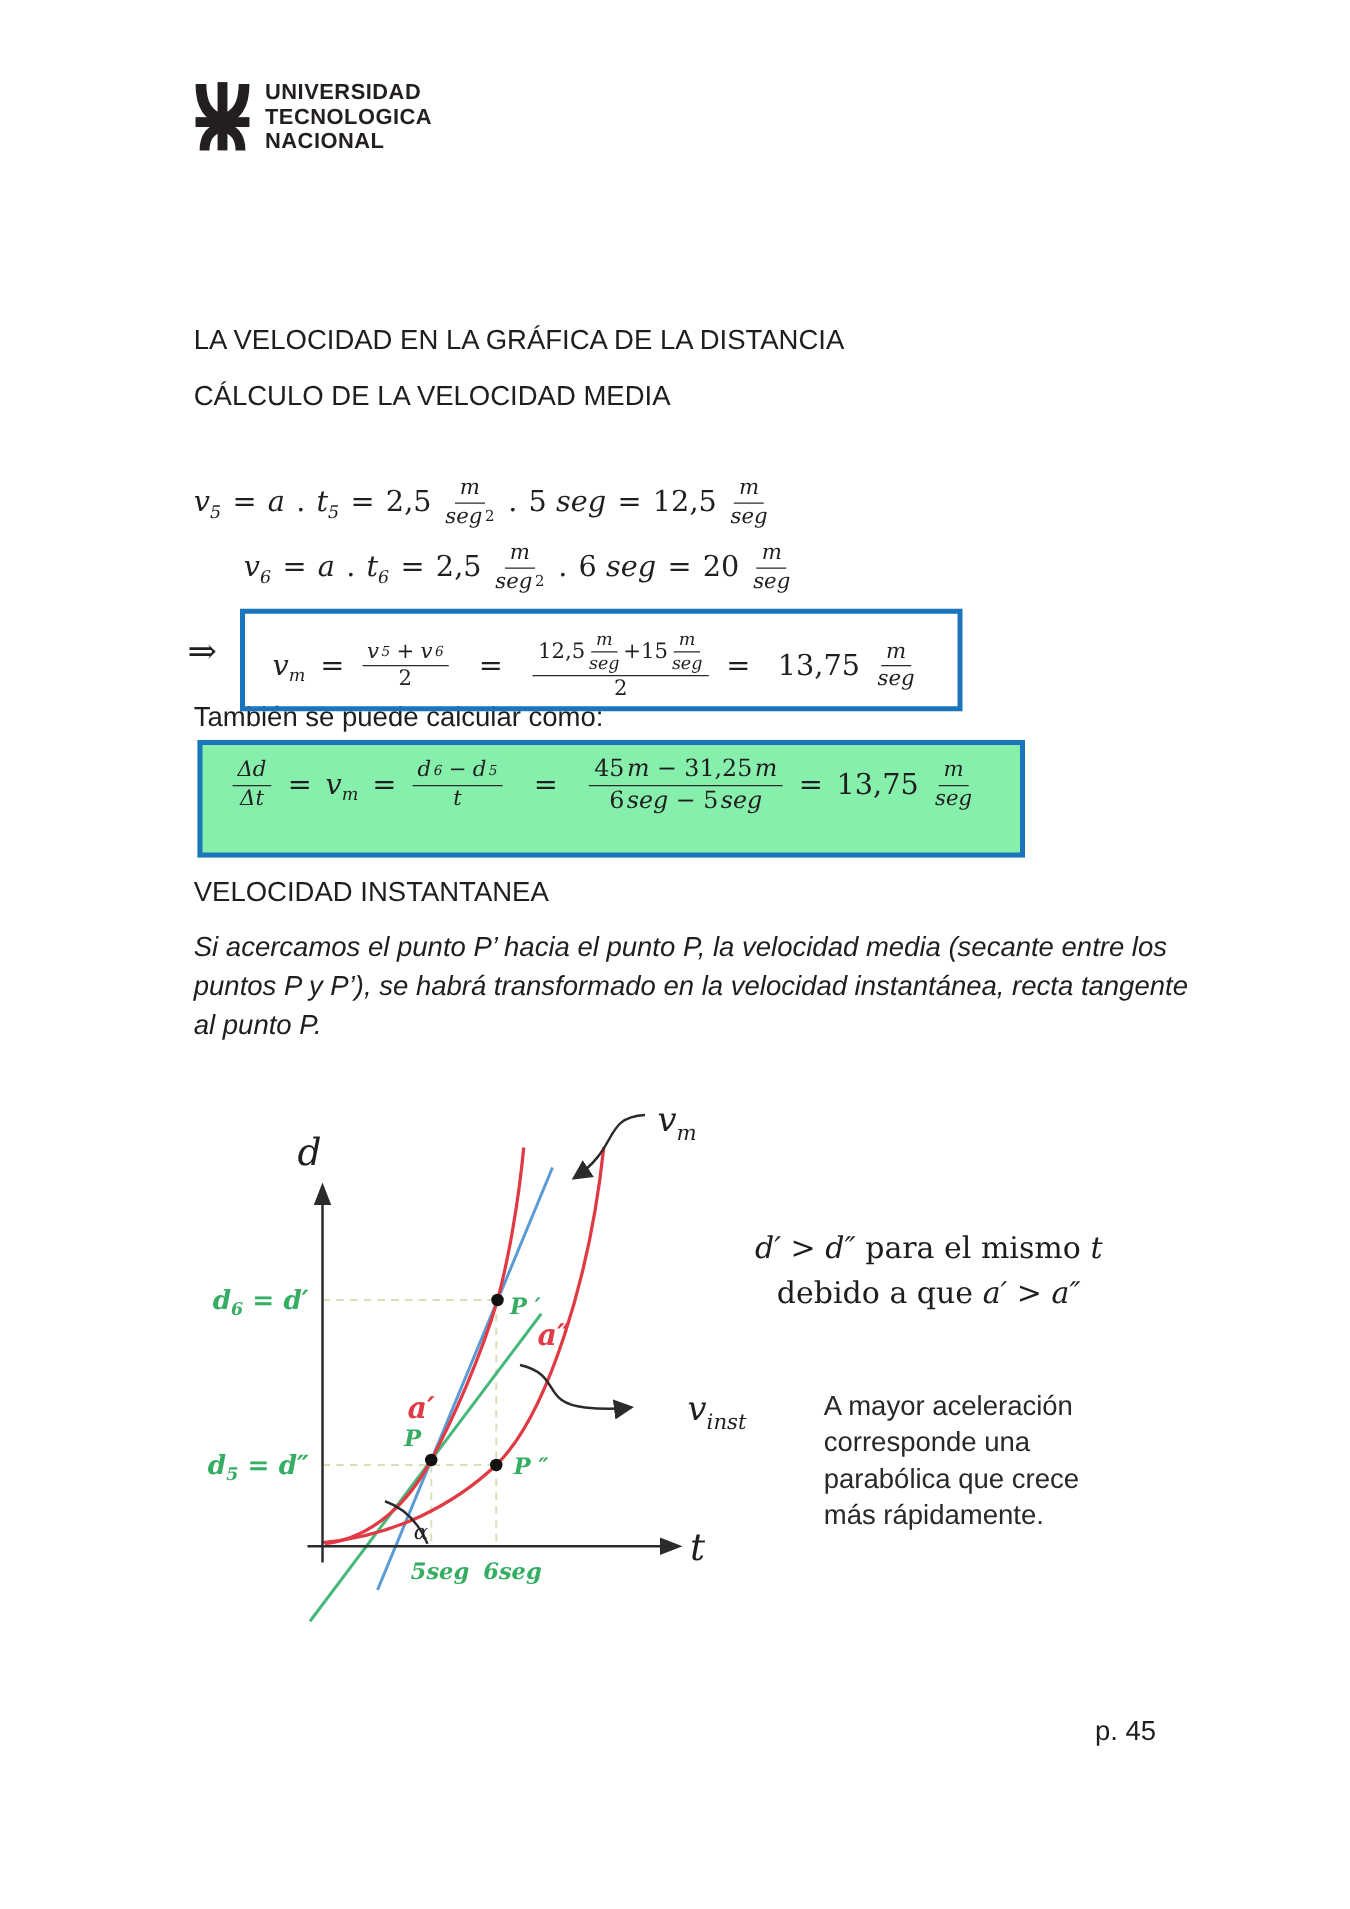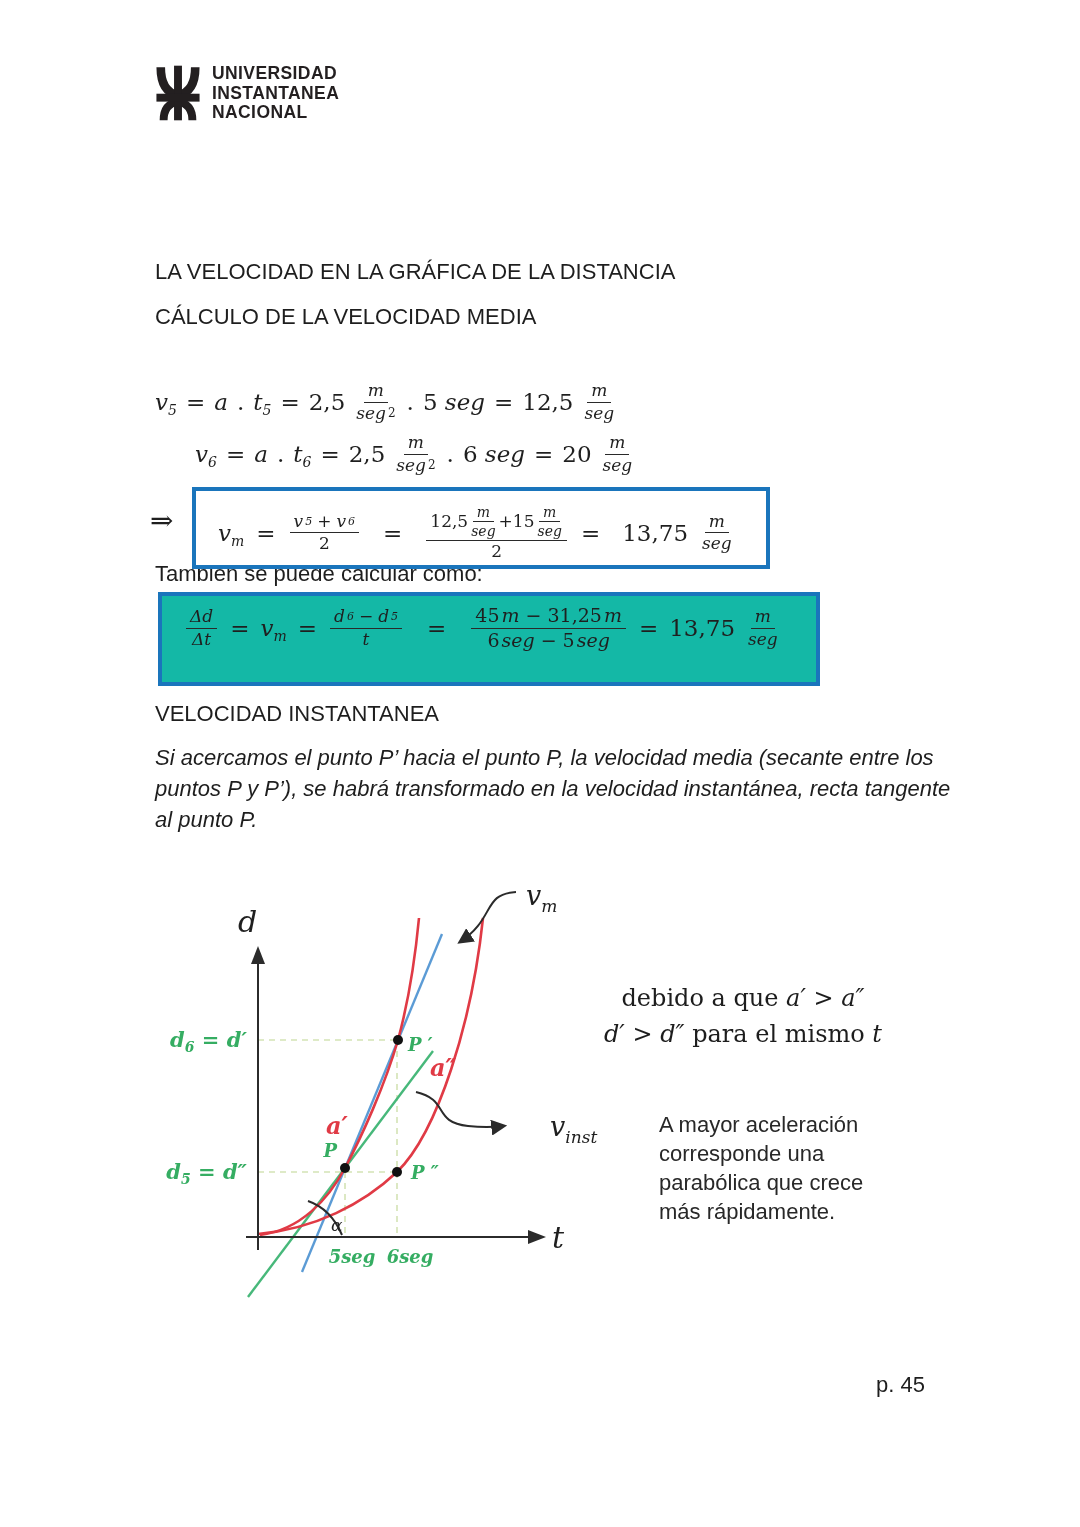--- a/index.html
+++ b/index.html
@@ -39,21 +39,21 @@
       <path d="M56,4 C56,28 47,40 32,43" stroke-width="12"></path>
       <path d="M12,78 C12,62 20,54 32,52" stroke-width="11"></path>
       <path d="M52,78 C52,62 44,54 32,52" stroke-width="11"></path>
     </g>
     <rect x="26.5" y="2" width="11" height="76" fill="#231f20"></rect>
     <rect x="2" y="41" width="60" height="11" fill="#231f20"></rect>
   </svg>
 </div>
 <div class="abs logo-text" style="left:212px;top:64px;">
   <div>UNIVERSIDAD</div>
-  <div>INSTANTANEA</div>
+  <div>TECNOLOGICA</div>
   <div>NACIONAL</div>
 </div>
 
 <div class="abs h1" style="left:155px;top:259px;">LA VELOCIDAD EN LA GRÁFICA DE LA DISTANCIA</div>
 <div class="abs h1" style="left:155px;top:304px;">CÁLCULO DE LA VELOCIDAD MEDIA</div>
 
 <div class="abs math mrow" style="left:155px;top:381px;">
   <span><span class="it">v</span><span class="msub">5</span></span>
   <span>=</span>
   <span class="it">a</span>
@@ -139,21 +139,21 @@
     <span style="padding-left:10px">13,75</span>
     <span class="frac">
       <span class="num it">m</span>
       <span class="den it">seg</span>
     </span>
   </div>
 </div>
 
 <div class="abs para" style="left:155px;top:558px;z-index:1;">También se puede calcular como:</div>
 
-<div class="abs bluebox" style="left:158px;top:592px;width:662px;height:94px;z-index:2;background:#14b8a6;">
+<div class="abs bluebox" style="left:158px;top:592px;width:662px;height:94px;z-index:2;background:#86efac;">
   <div class="math mrow" style="padding:9px 0 0 22px;gap:11px;">
     <span class="frac">
       <span class="num it">Δd</span>
       <span class="den it">Δt</span>
     </span>
     <span>=</span>
     <span><span class="it">v</span><span class="msub">m</span></span>
     <span>=</span>
     <span class="frac">
       <span class="num">
@@ -255,19 +255,19 @@
   </text>
 
   <path d="M266,232 C300,240 282,262 318,266 C336,268 346,267 354,266" fill="none" stroke="#2b2b2b" stroke-width="2" marker-end="url(#arrR)"></path>
   <text x="400" y="276" font-size="27" font-style="italic" fill="#1f1f1f">
     <tspan>v</tspan><tspan dy="7" font-size="17">inst</tspan>
   </text>
 </svg>
 </div>
 
 <div class="abs note-serif" style="left:578px;top:980px;width:330px;">
+  <div><span class="it">d′ &gt; d″</span><span> para el mismo  </span><span class="it">t</span></div>
   <div><span>debido a que </span><span class="it">a′ &gt; a″</span></div>
-  <div><span class="it">d′ &gt; d″</span><span> para el mismo  </span><span class="it">t</span></div>
 </div>
 
 <div class="abs note-sans" style="left:659px;top:1110px;width:238px;">A mayor aceleración corresponde una parabólica que crece más rápidamente.</div>
 
 <div class="abs" style="left:876px;top:1372px;font-size:22px;color:#1e1e1e;">p. 45</div>
 
 </body></html>

